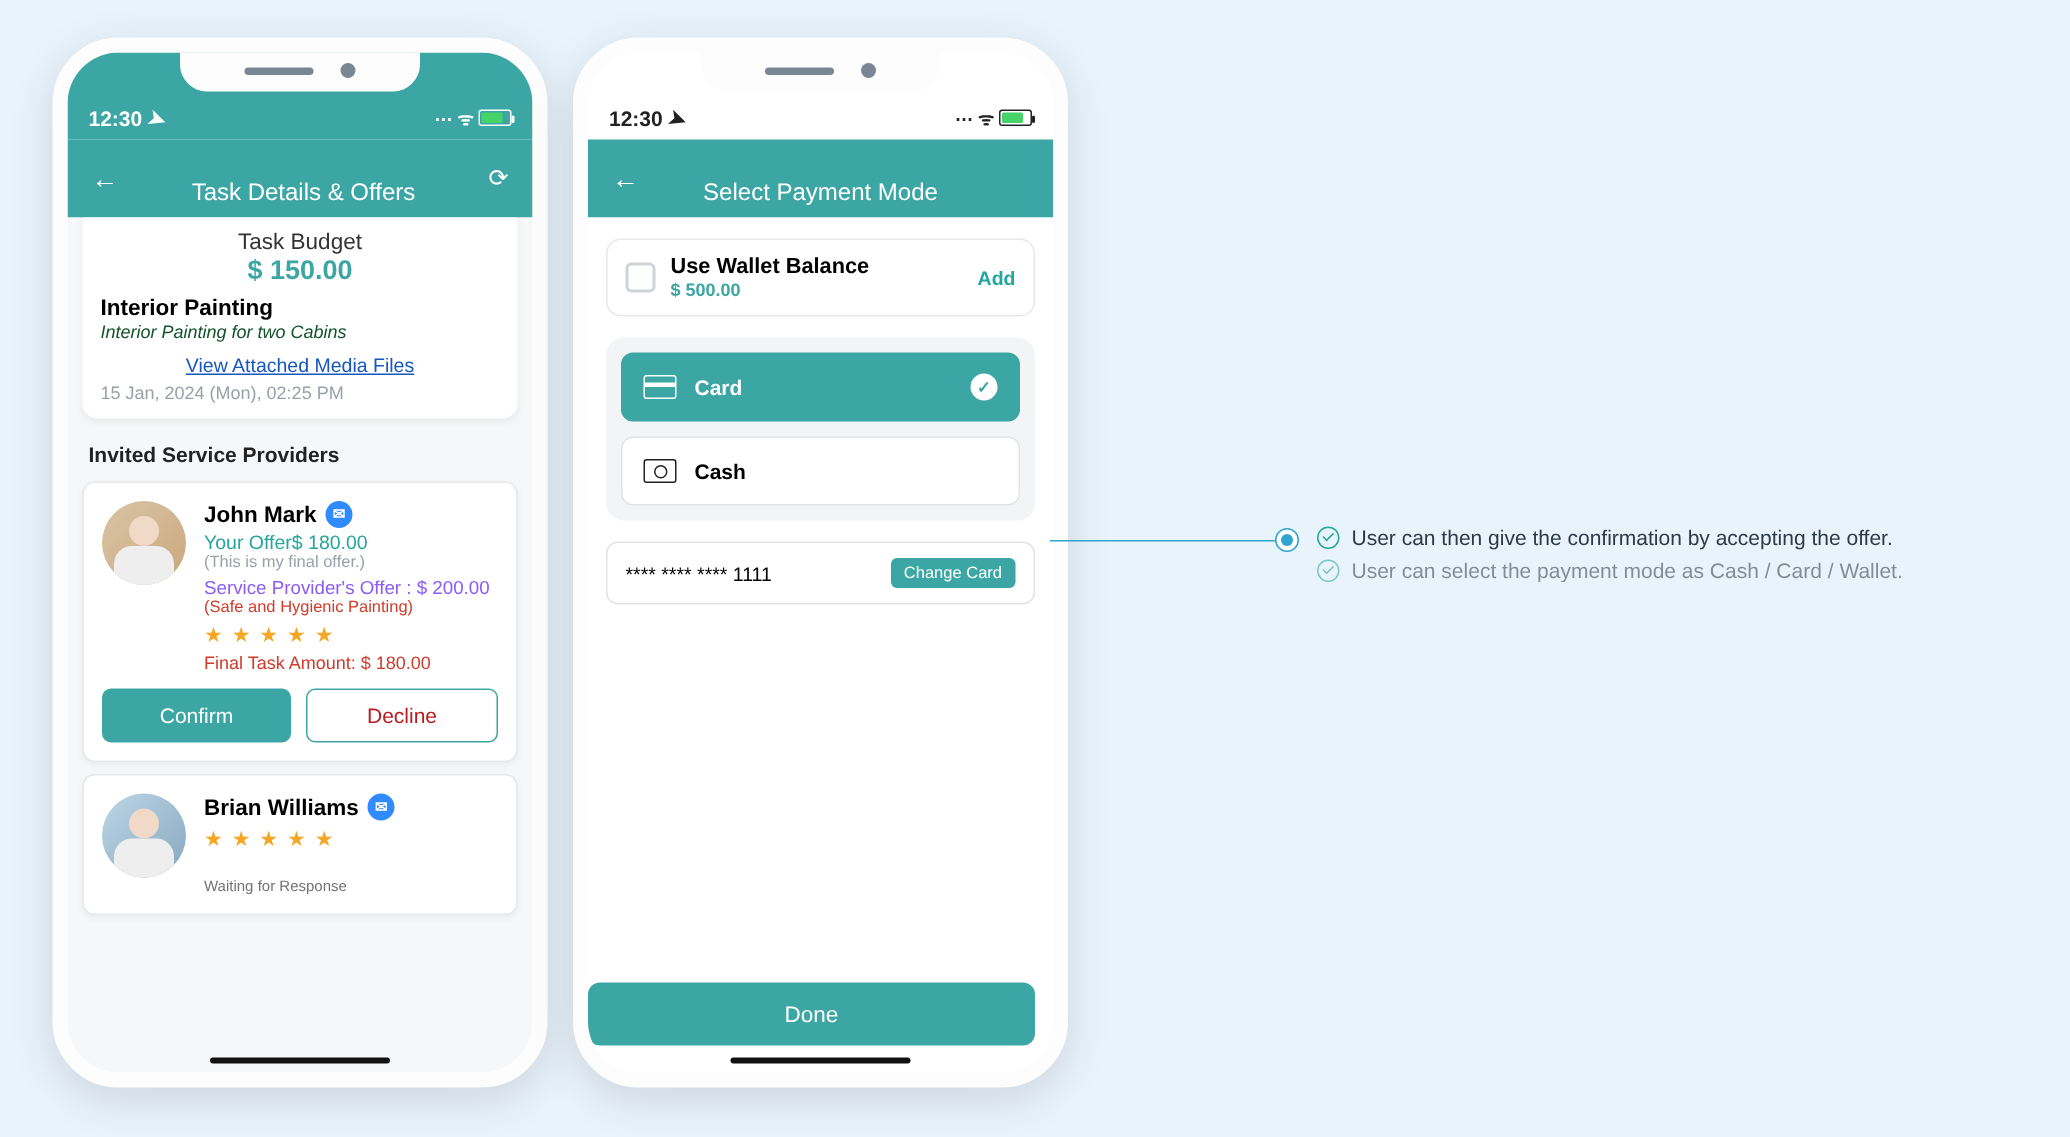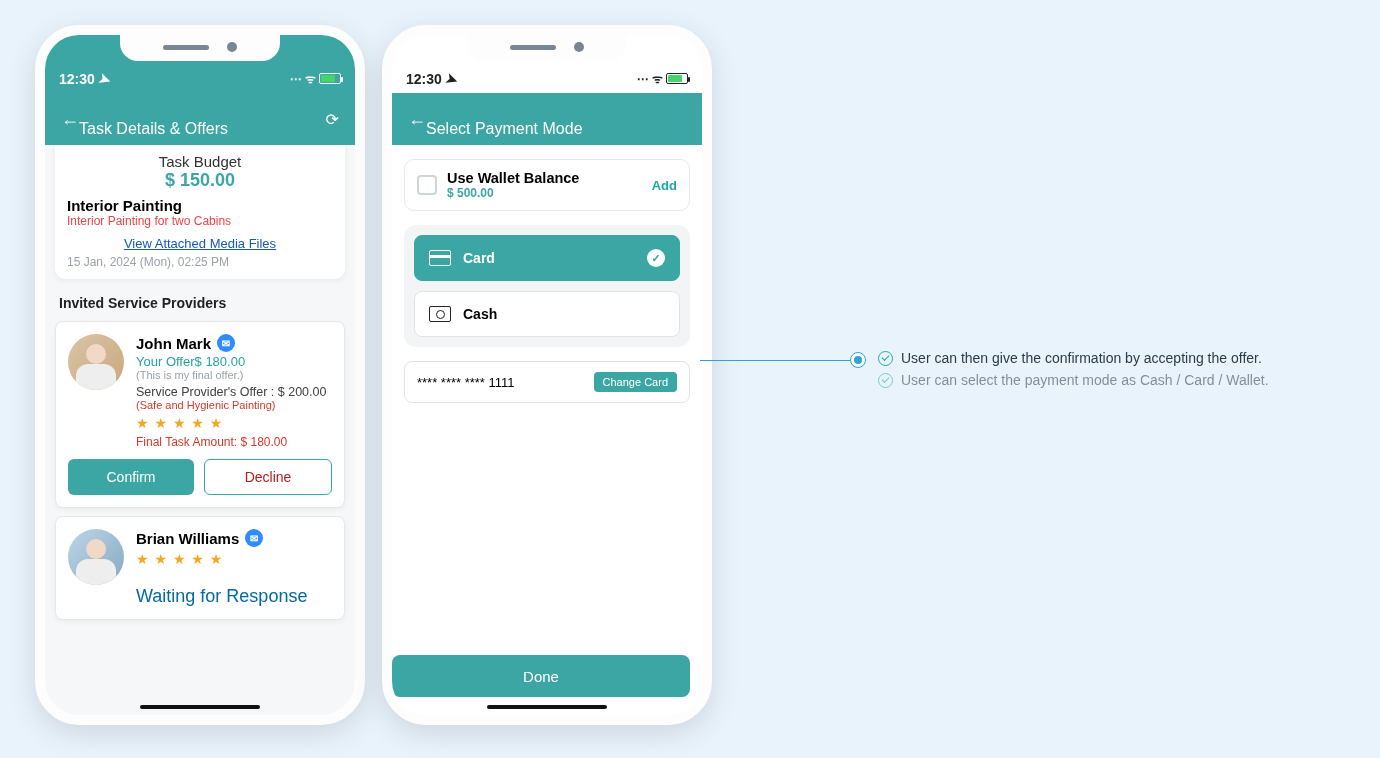--- a/index.html
+++ b/index.html
@@ -55,21 +55,21 @@
   .batt i{position:absolute;left:1px;top:1px;bottom:1px;width:70%;background:#45d36a;border-radius:1px;}
 
   .nav-bar {
     height: 52px;
     background: #3ba6a3;
     color: #fff;
     display:flex; align-items:center; justify-content:space-between;
     padding: 0 16px;
     font-size: 16px;
   }
-  .nav-title { flex:1; text-align:left; font-weight:500;margin-top:20px; }
+  .nav-title { flex:1; text-align:center; font-weight:500;margin-top:20px; }
 
   .screen-body {
     background:#fff;
     height: calc(100% - 110px);
     overflow:hidden;
     position:relative;
   }
   .p1 .screen-body { background:#f6f7f8; }
 
   .home-ind {
@@ -79,45 +79,45 @@
 
   
   .card {
     background:#fff; border-radius:10px; margin:8px 10px; padding:10px 12px;
     box-shadow: 0 2px 6px rgba(0,0,0,0.06);
   }
   .budget { text-align:center; margin-top:-6px; padding-top:14px; }
   .budget .lbl { font-size:15px; color:#333; }
   .budget .amt { font-size:18px; color:#3ba6a3; font-weight:600; }
   .task-title { font-weight:700; font-size:15px; margin-top:6px; }
-  .task-desc { font-size:12px; color:#ef4444; }
+  .task-desc { font-size:12px; color:#14532d;font-style:italic; }
   .media-link { color:#1557c0; text-decoration:underline; font-size:13px; display:block; text-align:center; margin:8px 0 4px; }
   .timestamp { color:#9aa1a8; font-size:12px; }
 
   .section-title { font-weight:700; font-size:14px; padding:8px 14px 2px; color:#222; }
 
   .provider-card { background:#fff; border:1px solid #e6e8ea; border-radius:8px; margin:8px 10px; padding:12px; box-shadow:0 2px 5px rgba(0,0,0,0.05);}
   .prov-head { display:flex; gap:12px; }
   .avatar { width:56px; height:56px; border-radius:50%; background:linear-gradient(135deg,#d9c4a6,#c9a87d); flex:none; position:relative; overflow:hidden;}
   .avatar.alt{background:linear-gradient(135deg,#bcd6e6,#87a8bf);}
   .avatar::after{content:'';position:absolute;left:18px;top:10px;width:20px;height:20px;border-radius:50%;background:#f0d9c6;}
   .avatar::before{content:'';position:absolute;left:8px;top:30px;width:40px;height:30px;border-radius:12px 12px 0 0;background:#eee;}
   .pname { font-weight:700; font-size:15px; display:flex; align-items:center; gap:6px; }
   .chat-ic { width:18px; height:18px; border-radius:50%; background:#2f8bff; display:inline-flex; align-items:center; justify-content:center; color:#fff; font-size:10px;}
   .your-offer { color:#25a59b; font-size:13px; margin-top:2px;}
   .note { color:#9aa1a8; font-size:11px; }
-  .sp-offer { color:#404040; font-size:12.5px; margin-top:4px; }
+  .sp-offer { color:#8b5cf6; font-size:12.5px; margin-top:4px; }
   .sp-note { color:#d23a2a; font-size:11px; }
   .stars { color:#f5a623; font-size:14px; letter-spacing:1px; margin:4px 0; }
   .final-amt { color:#d23a2a; font-size:12px; }
   .btn-row { display:flex; gap:10px; margin-top:10px; }
   .btn { flex:1; height:36px; border-radius:6px; display:flex; align-items:center; justify-content:center; font-size:14px; cursor:pointer;}
   .btn.primary { background:#3ba6a3; color:#fff; }
   .btn.outline { background:#fff; color:#b91c1c; border:1px solid #3ba6a3; }
-  .waiting { font-size:18px; color:#0369a1; margin-top:19px;}
+  .waiting { font-size:10px; color:#737373; margin-top:19px;}
 
   
   .p2 .nav-bar .spacer { width:18px; }
   .wallet-row {
     border:1px solid #e6e8ea; border-radius:10px; margin:14px 12px; padding:10px 12px;
     display:flex; align-items:center; gap:10px;
   }
   .chk { width:20px; height:20px; border:2px solid #cfd4d8; border-radius:4px; flex:none;}
   .wallet-txt { flex:1; }
   .wallet-title { font-weight:700; font-size:14.5px; }

